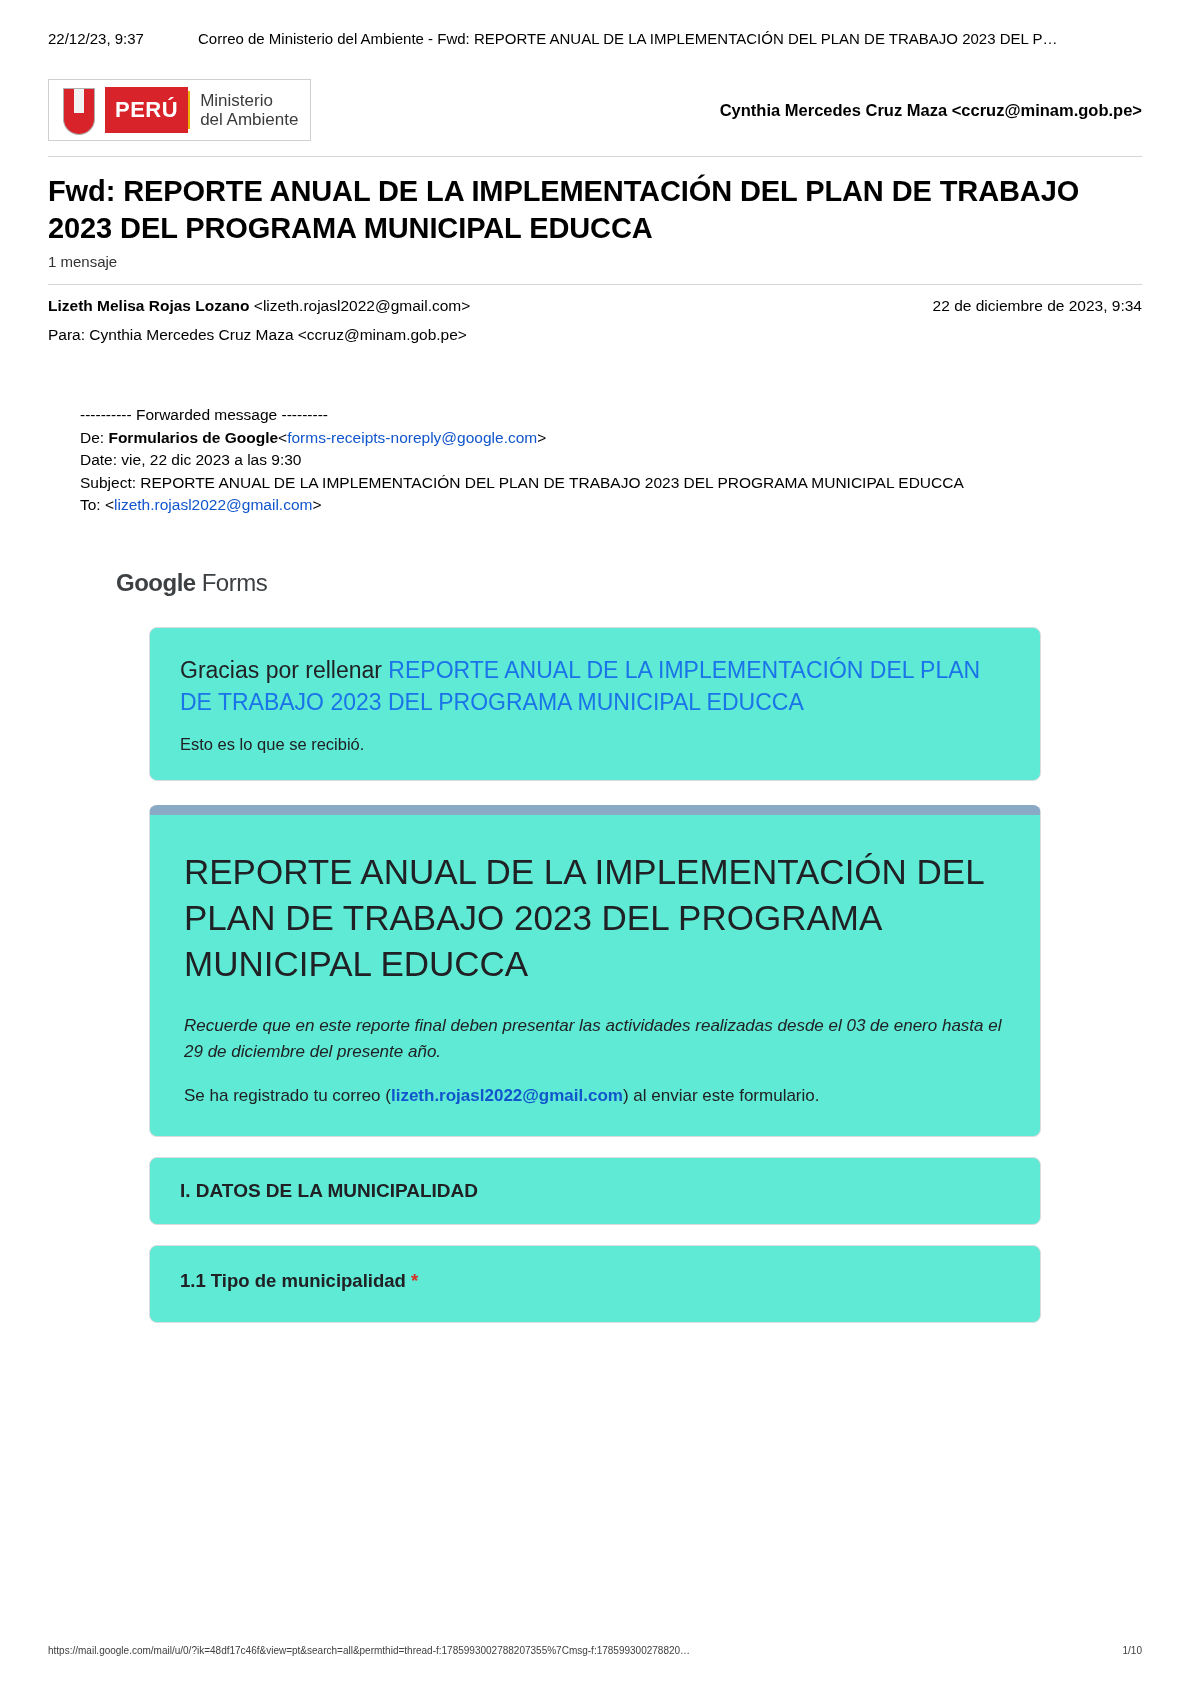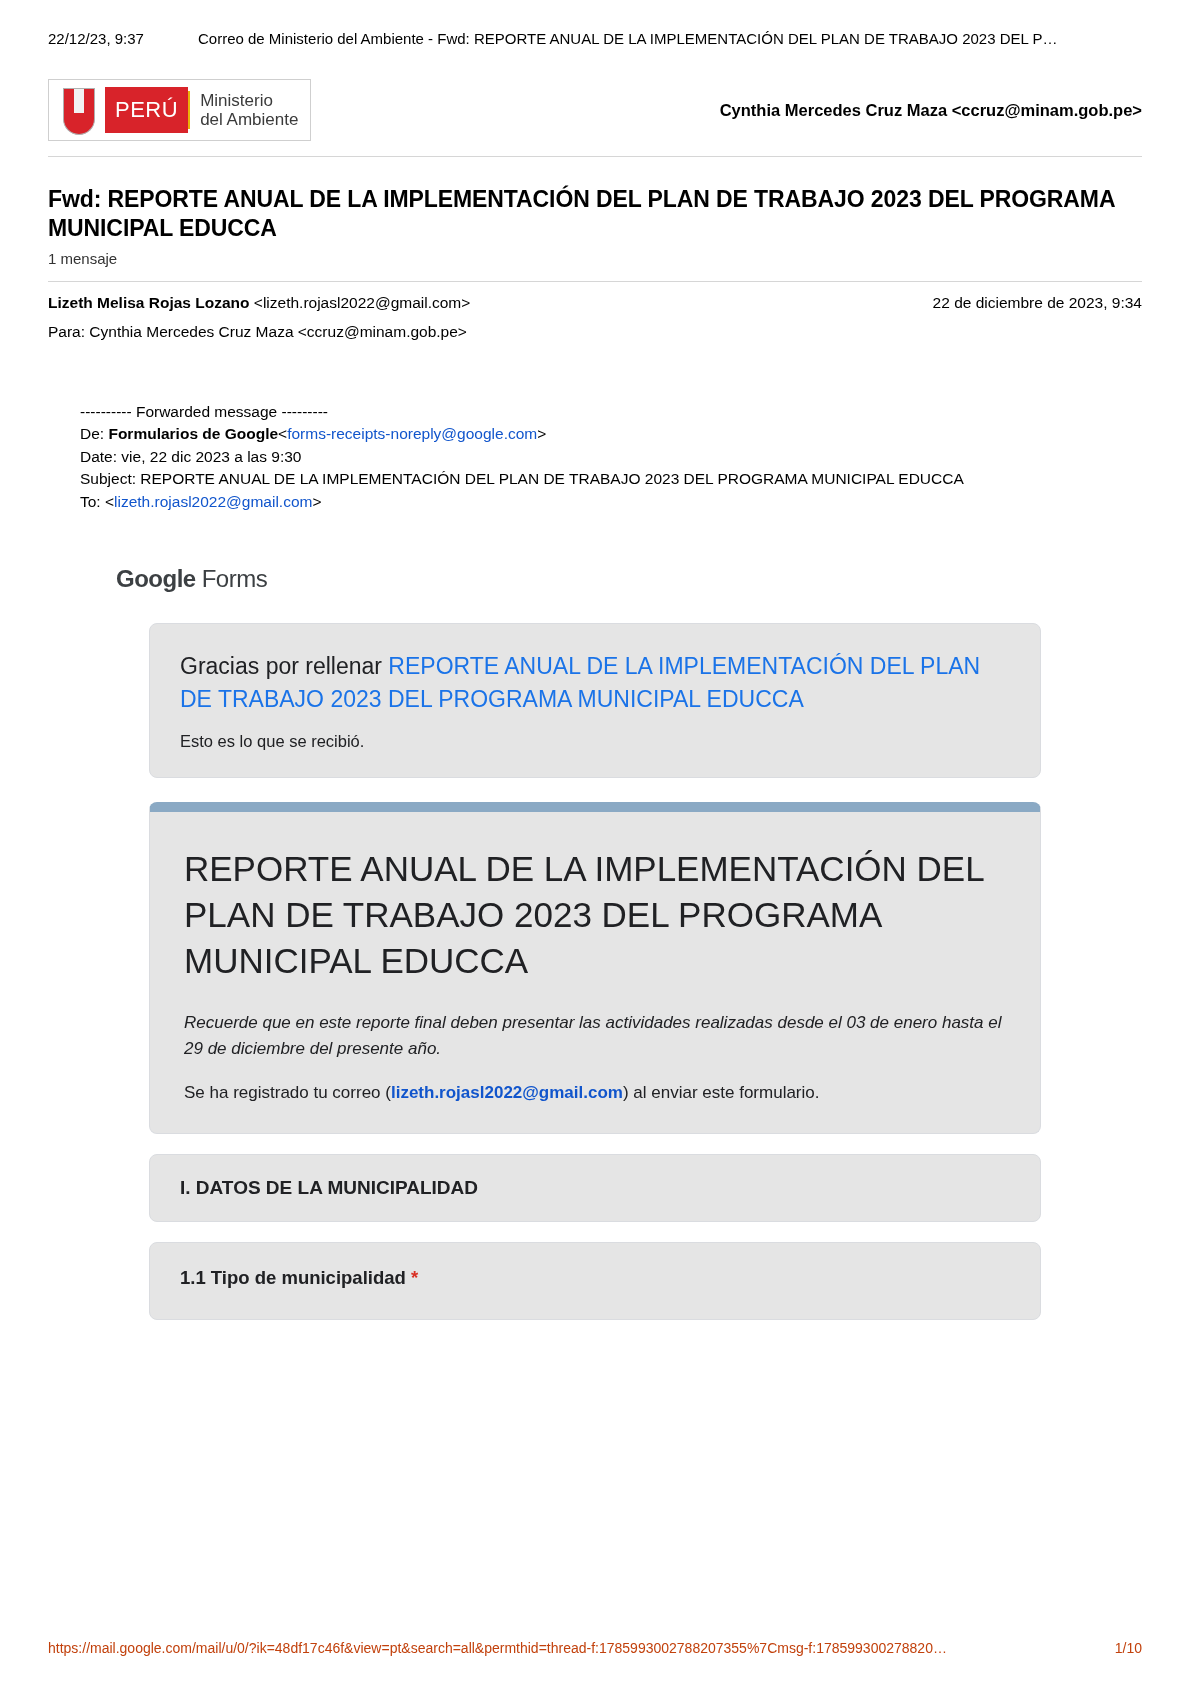--- a/index.html
+++ b/index.html
@@ -79,21 +79,21 @@
     width: 32px; height: 22px;
     background: #d8232a;
     border: 1px solid #b0b0b0;
     border-top: none;
     border-radius: 0 0 16px 16px;
     box-sizing: border-box;
   }
   .logo .peru-box {
     background: #d8232a;
     color: #ffffff;
-    font-weight: normal;
+    font-weight: bold;
     font-size: 22px;
     letter-spacing: 0.5px;
     padding: 0 10px;
     height: 46px;
     display: flex;
     align-items: center;
   }
   .logo .min-box {
     padding: 0 12px 0 10px;
     line-height: 1.12;
@@ -111,24 +111,24 @@
     white-space: nowrap;
   }
 
   
   .rule {
     border: none;
     border-top: 1px solid #d6d6d6;
     margin: 14px 0 0 0;
   }
   .subject {
-    font-size: 23px;
+    font-size: 29px;
     font-weight: bold;
     line-height: 1.28;
-    margin-top: 28px;
+    margin-top: 16px;
     letter-spacing: -0.1px;
   }
   .subject .prefix { font-weight: bold; }
   .msgcount {
     font-size: 15px;
     color: #333;
     margin-top: 6px;
   }
 
   
@@ -165,21 +165,21 @@
   .gf-logo .g2 { font-weight: normal; margin-left: 6px; }
 
   
   .card {
     margin: 0 auto;
     margin-top: 22px;
     width: 892px;
     box-sizing: border-box;
     border: 1px solid #dadce0;
     border-radius: 8px;
-    background: #e5e5e5;
+    background: #5eead4;
     padding: 26px 30px 26px 30px;
   }
   .card.thanks { margin-top: 30px; }
   .thanks-text {
     font-size: 23px;
     line-height: 1.42;
     color: #202124;
   }
   .thanks-text .form-link { color: #1a73e8; }
   .thanks-sub {
@@ -239,22 +239,22 @@
 
   
   .print-footer {
     position: absolute;
     left: 48px;
     right: 48px;
     bottom: 28px;
     display: flex;
     justify-content: space-between;
     align-items: baseline;
-    font-size: 14px;
-    color: #c2410c;
+    font-size: 10px;
+    color: #404040;
   }
   .print-footer .url {
     white-space: nowrap;
     overflow: hidden;
     text-overflow: ellipsis;
     max-width: 1000px;
   }
 </style>
 </head>
 <body>

